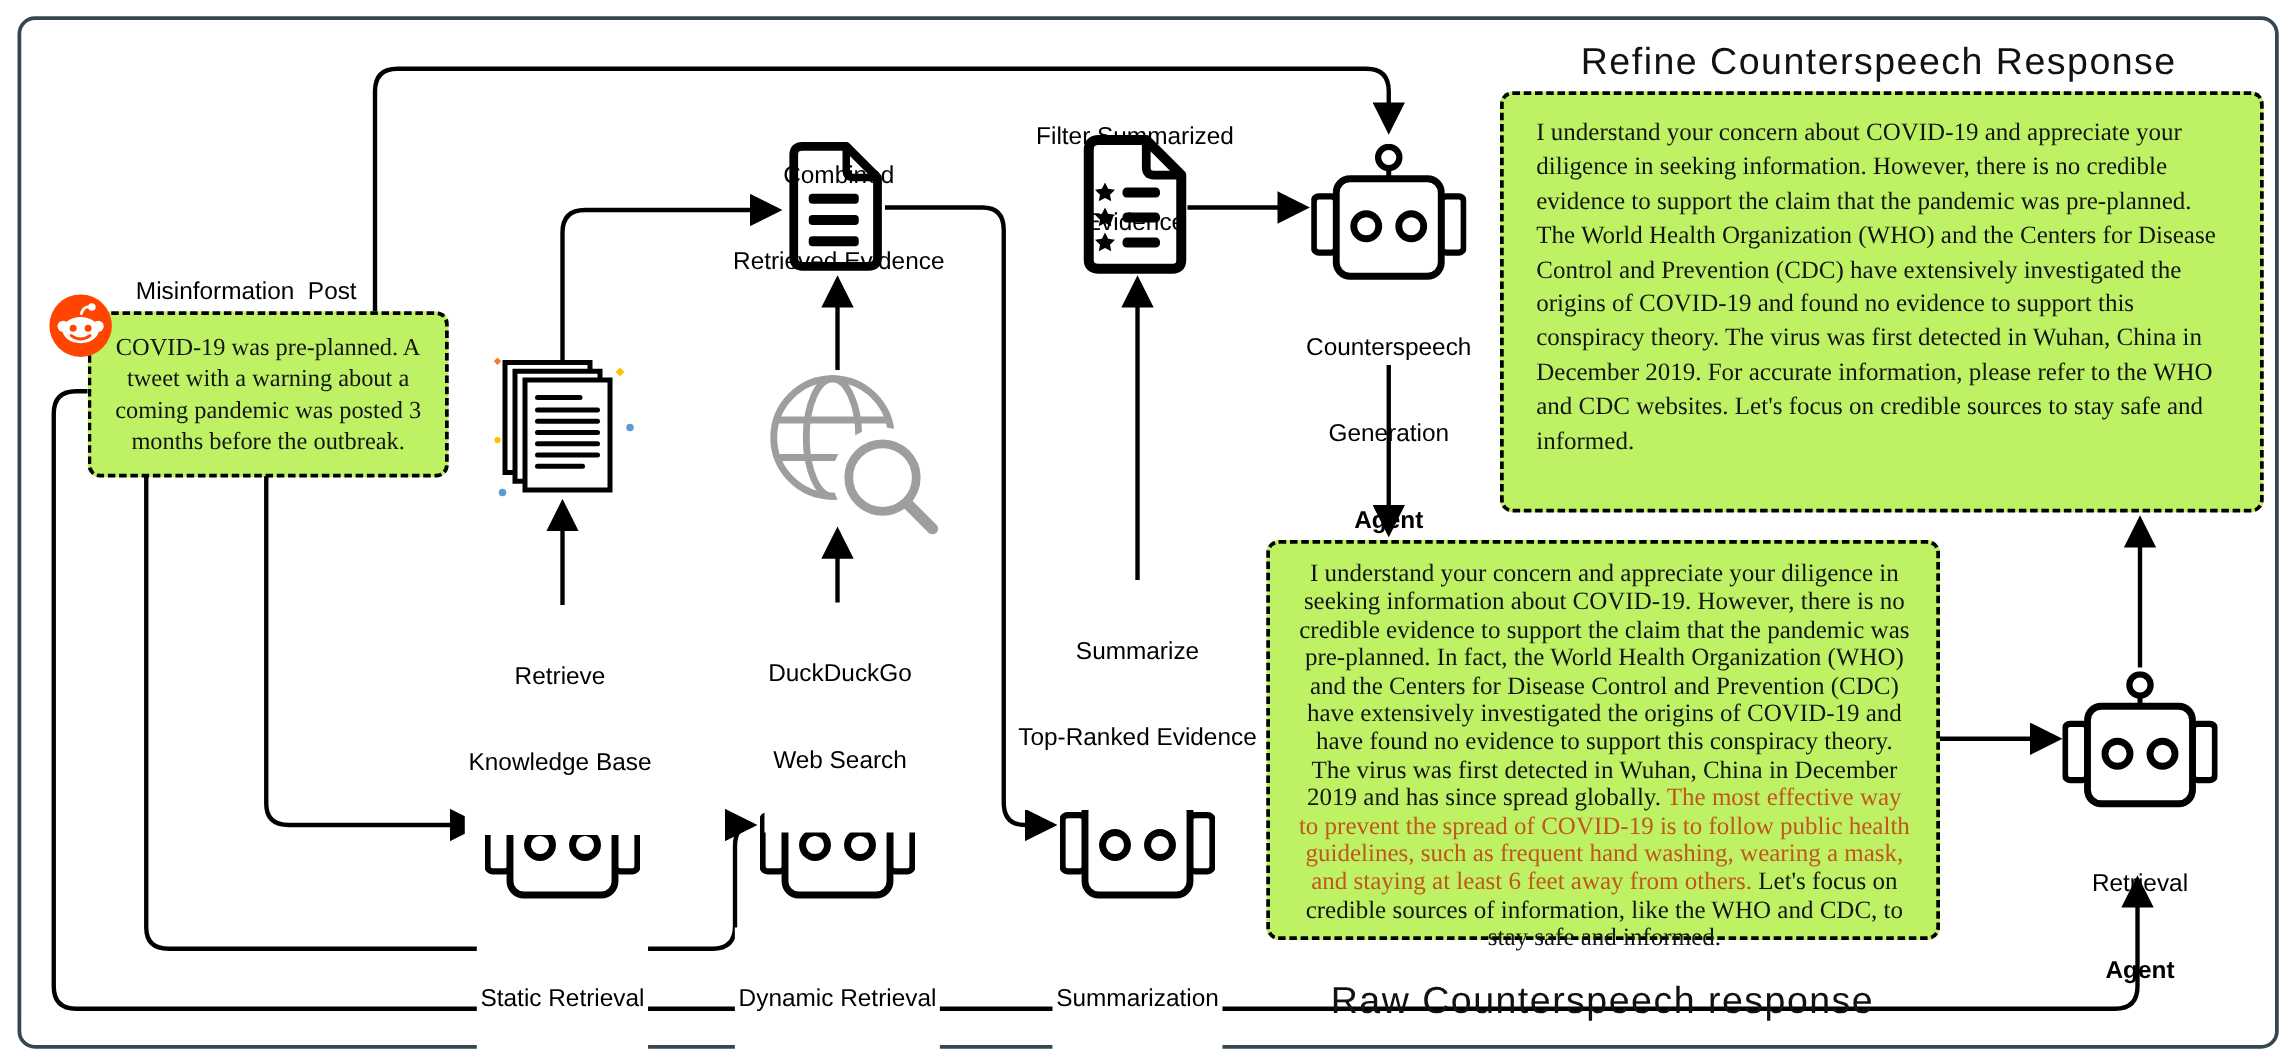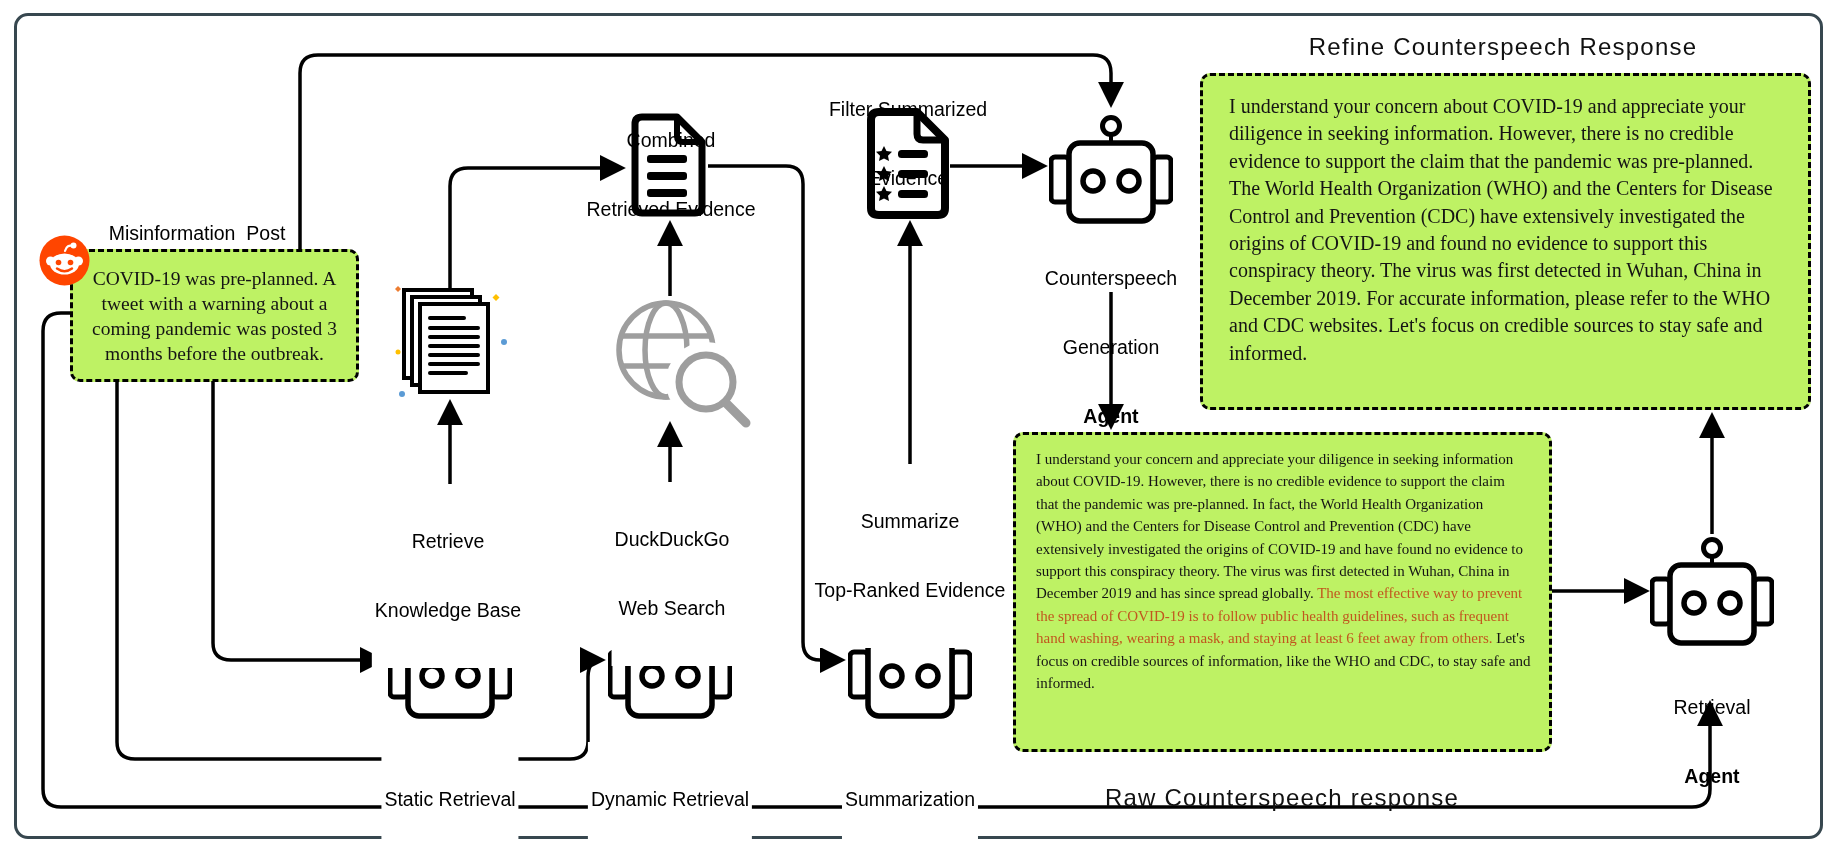--- a/index.html
+++ b/index.html
@@ -11,27 +11,27 @@
   .wire{stroke:#000;stroke-width:3.5;fill:none;}
   .dashedbox{position:absolute;z-index:1;background:#bef264;border:3.5px dashed #000;
              border-radius:10px;box-sizing:border-box;
              font-family:"Liberation Serif",serif;color:#141414;}
   .misinfo-box{left:70px;top:249px;width:289px;height:133px;
                font-size:19.5px;line-height:25px;text-align:center;
                display:flex;align-items:center;justify-content:center;padding:4px 10px;}
   .refine-box{left:1200px;top:73px;width:611px;height:337px;
               font-size:20px;line-height:27.4px;padding:17px 24px 10px 26px;text-align:left;}
   .raw-box{left:1013px;top:432px;width:539px;height:320px;
-           font-size:15px;line-height:22.4px;padding:13px 18px 8px 20px;text-align:left;}
+           font-size:20px;line-height:22.4px;padding:13px 18px 8px 20px;text-align:center;}
   .hl{color:#C1571E;}
   .lbl{position:absolute;z-index:3;text-align:center;font-size:19.5px;line-height:23px;
        color:#000;transform:translateX(-50%);white-space:pre;}
   .lbl.maskbg{background:#ffffff;padding:0 3px;}
   .caption{position:absolute;z-index:3;transform:translateX(-50%);text-align:center;
-           font-size:24px;letter-spacing:1.2px;color:#111;white-space:pre;}
+           font-size:30px;letter-spacing:1.2px;color:#111;white-space:pre;}
   .agent-role{font-weight:bold;}
   .robot{position:absolute;width:124px;height:124px;z-index:1;}
   .icon{position:absolute;z-index:1;}
 </style>
 </head>
 <body>
 
 <div id="canvas">
   <div class="frame"></div>
 

